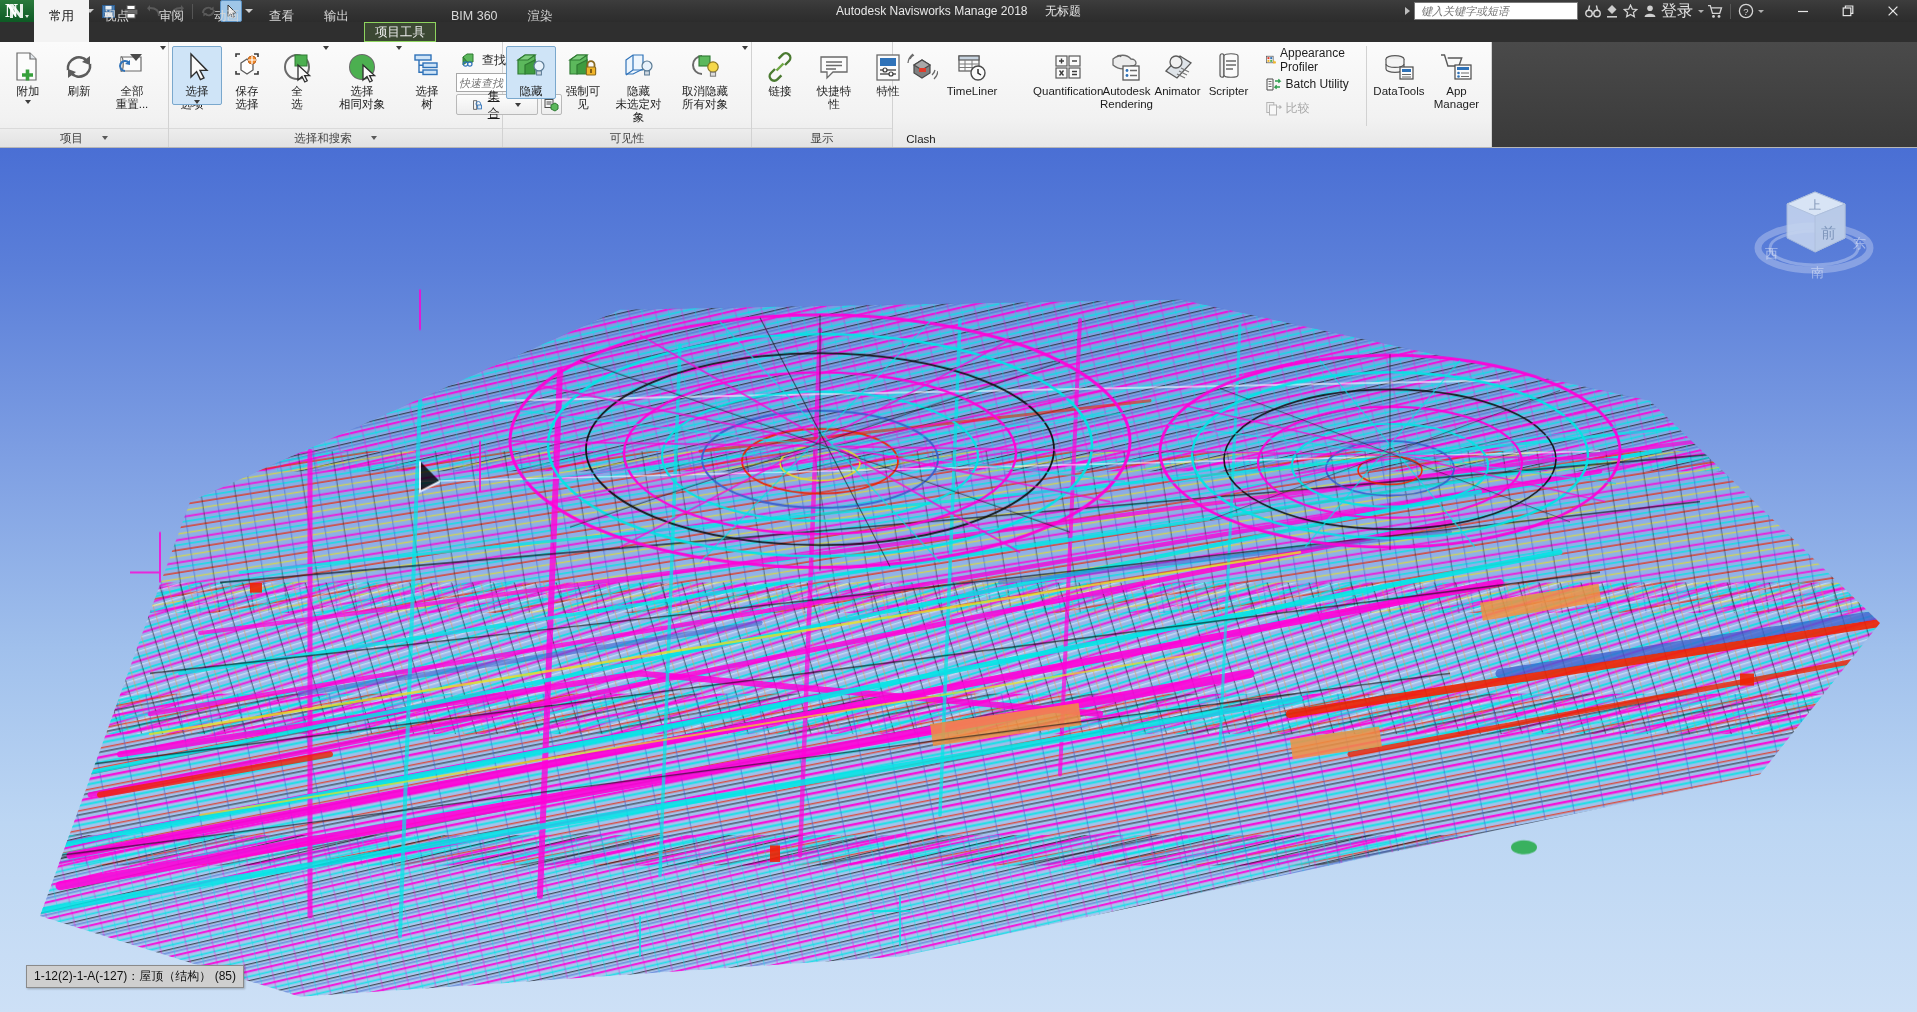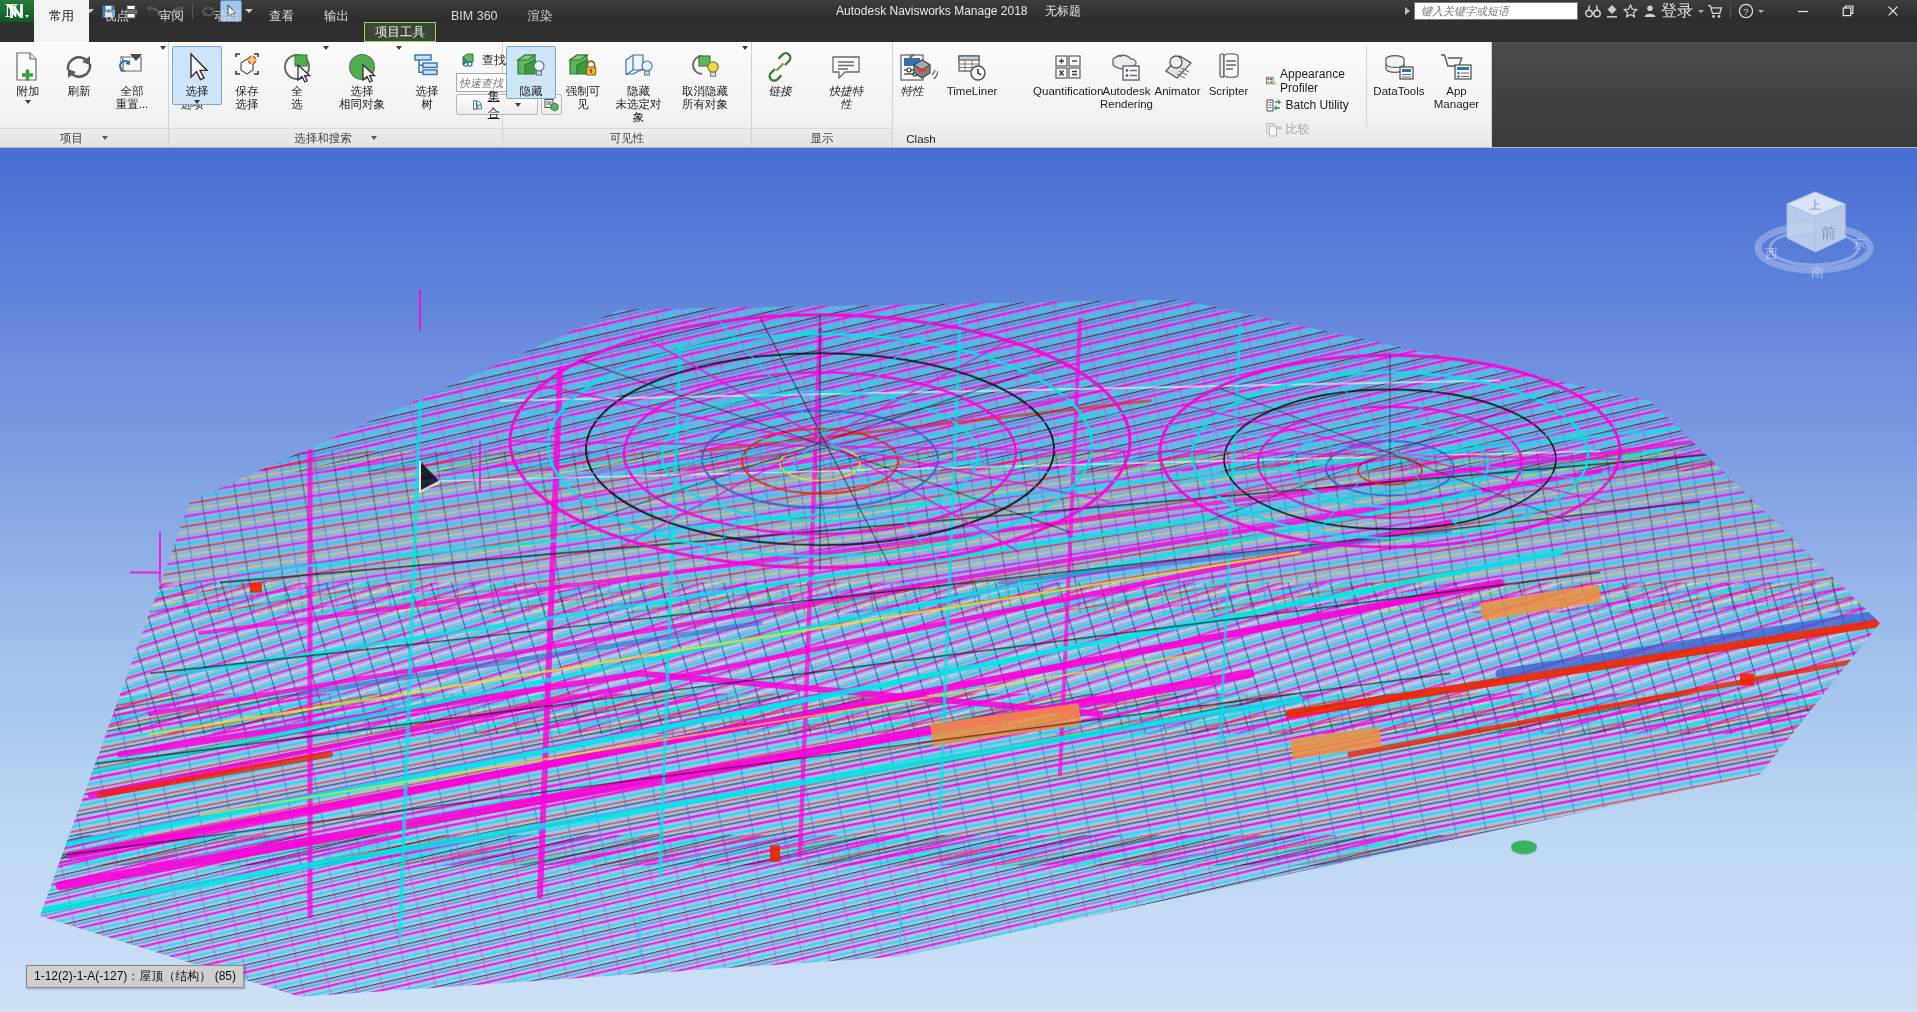--- a/index.html
+++ b/index.html
@@ -548,21 +548,21 @@
           </div>
           <span class="sidecaret"></span>
         </div>
       </div>
       <div class="panel-label">
         <span>可见性</span>
       </div>
     </div>
 
     <div class="panel" style="width:140px;">
-      <div class="panel-body" style="gap:16px;font-style:italic;">
+      <div class="panel-body" style="gap:4px;">
         <div class="bigbtn" style="width:40px;">
           <span class="ico">
             <svg width="32" height="32" viewBox="0 0 32 32">
               <path d="M11 18 l-4 4 a4.5 4.5 0 0 0 6.4 6.4 l4 -4" fill="none" stroke="#4a7a30" stroke-width="2.4"></path>
               <path d="M21 14 l4 -4 a4.5 4.5 0 0 0 -6.4 -6.4 l-4 4" fill="none" stroke="#4a7a30" stroke-width="2.4"></path>
               <path d="M12.5 19.5 l7 -7" stroke="#6fa843" stroke-width="2.4"></path>
             </svg>
           </span>
           <span class="lbl">链接</span>
         </div>
@@ -663,21 +663,21 @@
           <span class="ico">
             <svg width="30" height="32" viewBox="0 0 30 32">
               <path d="M6 5 c0 -3 4 -3 4 0 v19 c0 3 -4 3 -4 0 z" fill="#ececec" stroke="#5a5a5a" stroke-width="1.2"></path>
               <path d="M10 5 c0 -3 14 -3 14 0 v19 c0 3 -14 3 -14 0 z" fill="#fbfbfb" stroke="#5a5a5a" stroke-width="1.2"></path>
               <path d="M12 10 h10 M12 14 h10 M12 18 h7" stroke="#6a6a6a" stroke-width="1.3"></path>
             </svg>
           </span>
           <span class="lbl">Scripter</span>
         </div>
 
-        <div class="smallstack" style="margin-left:6px;margin-top:21px;">
+        <div class="smallstack" style="margin-left:6px;">
           <div class="smallrow">
             <svg width="16" height="15" viewBox="0 0 16 15">
               <rect x="0.8" y="1" width="10" height="10" fill="#fbfbfb" stroke="#4a4a4a" stroke-width="1"></rect>
               <rect x="2.2" y="2.4" width="3" height="3" fill="#e03a2a"></rect>
               <rect x="6.4" y="2.4" width="3" height="3" fill="#2f72b8"></rect>
               <rect x="2.2" y="6.6" width="3" height="3" fill="#f0b429"></rect>
               <rect x="6.4" y="6.6" width="3" height="3" fill="#4caf50"></rect>
               <path d="M11.5 6.5 L13.5 9.5 L16 8 L14.5 12 L10.5 12 Z" fill="#f0b429"></path>
             </svg>
             <span>Appearance Profiler</span>

